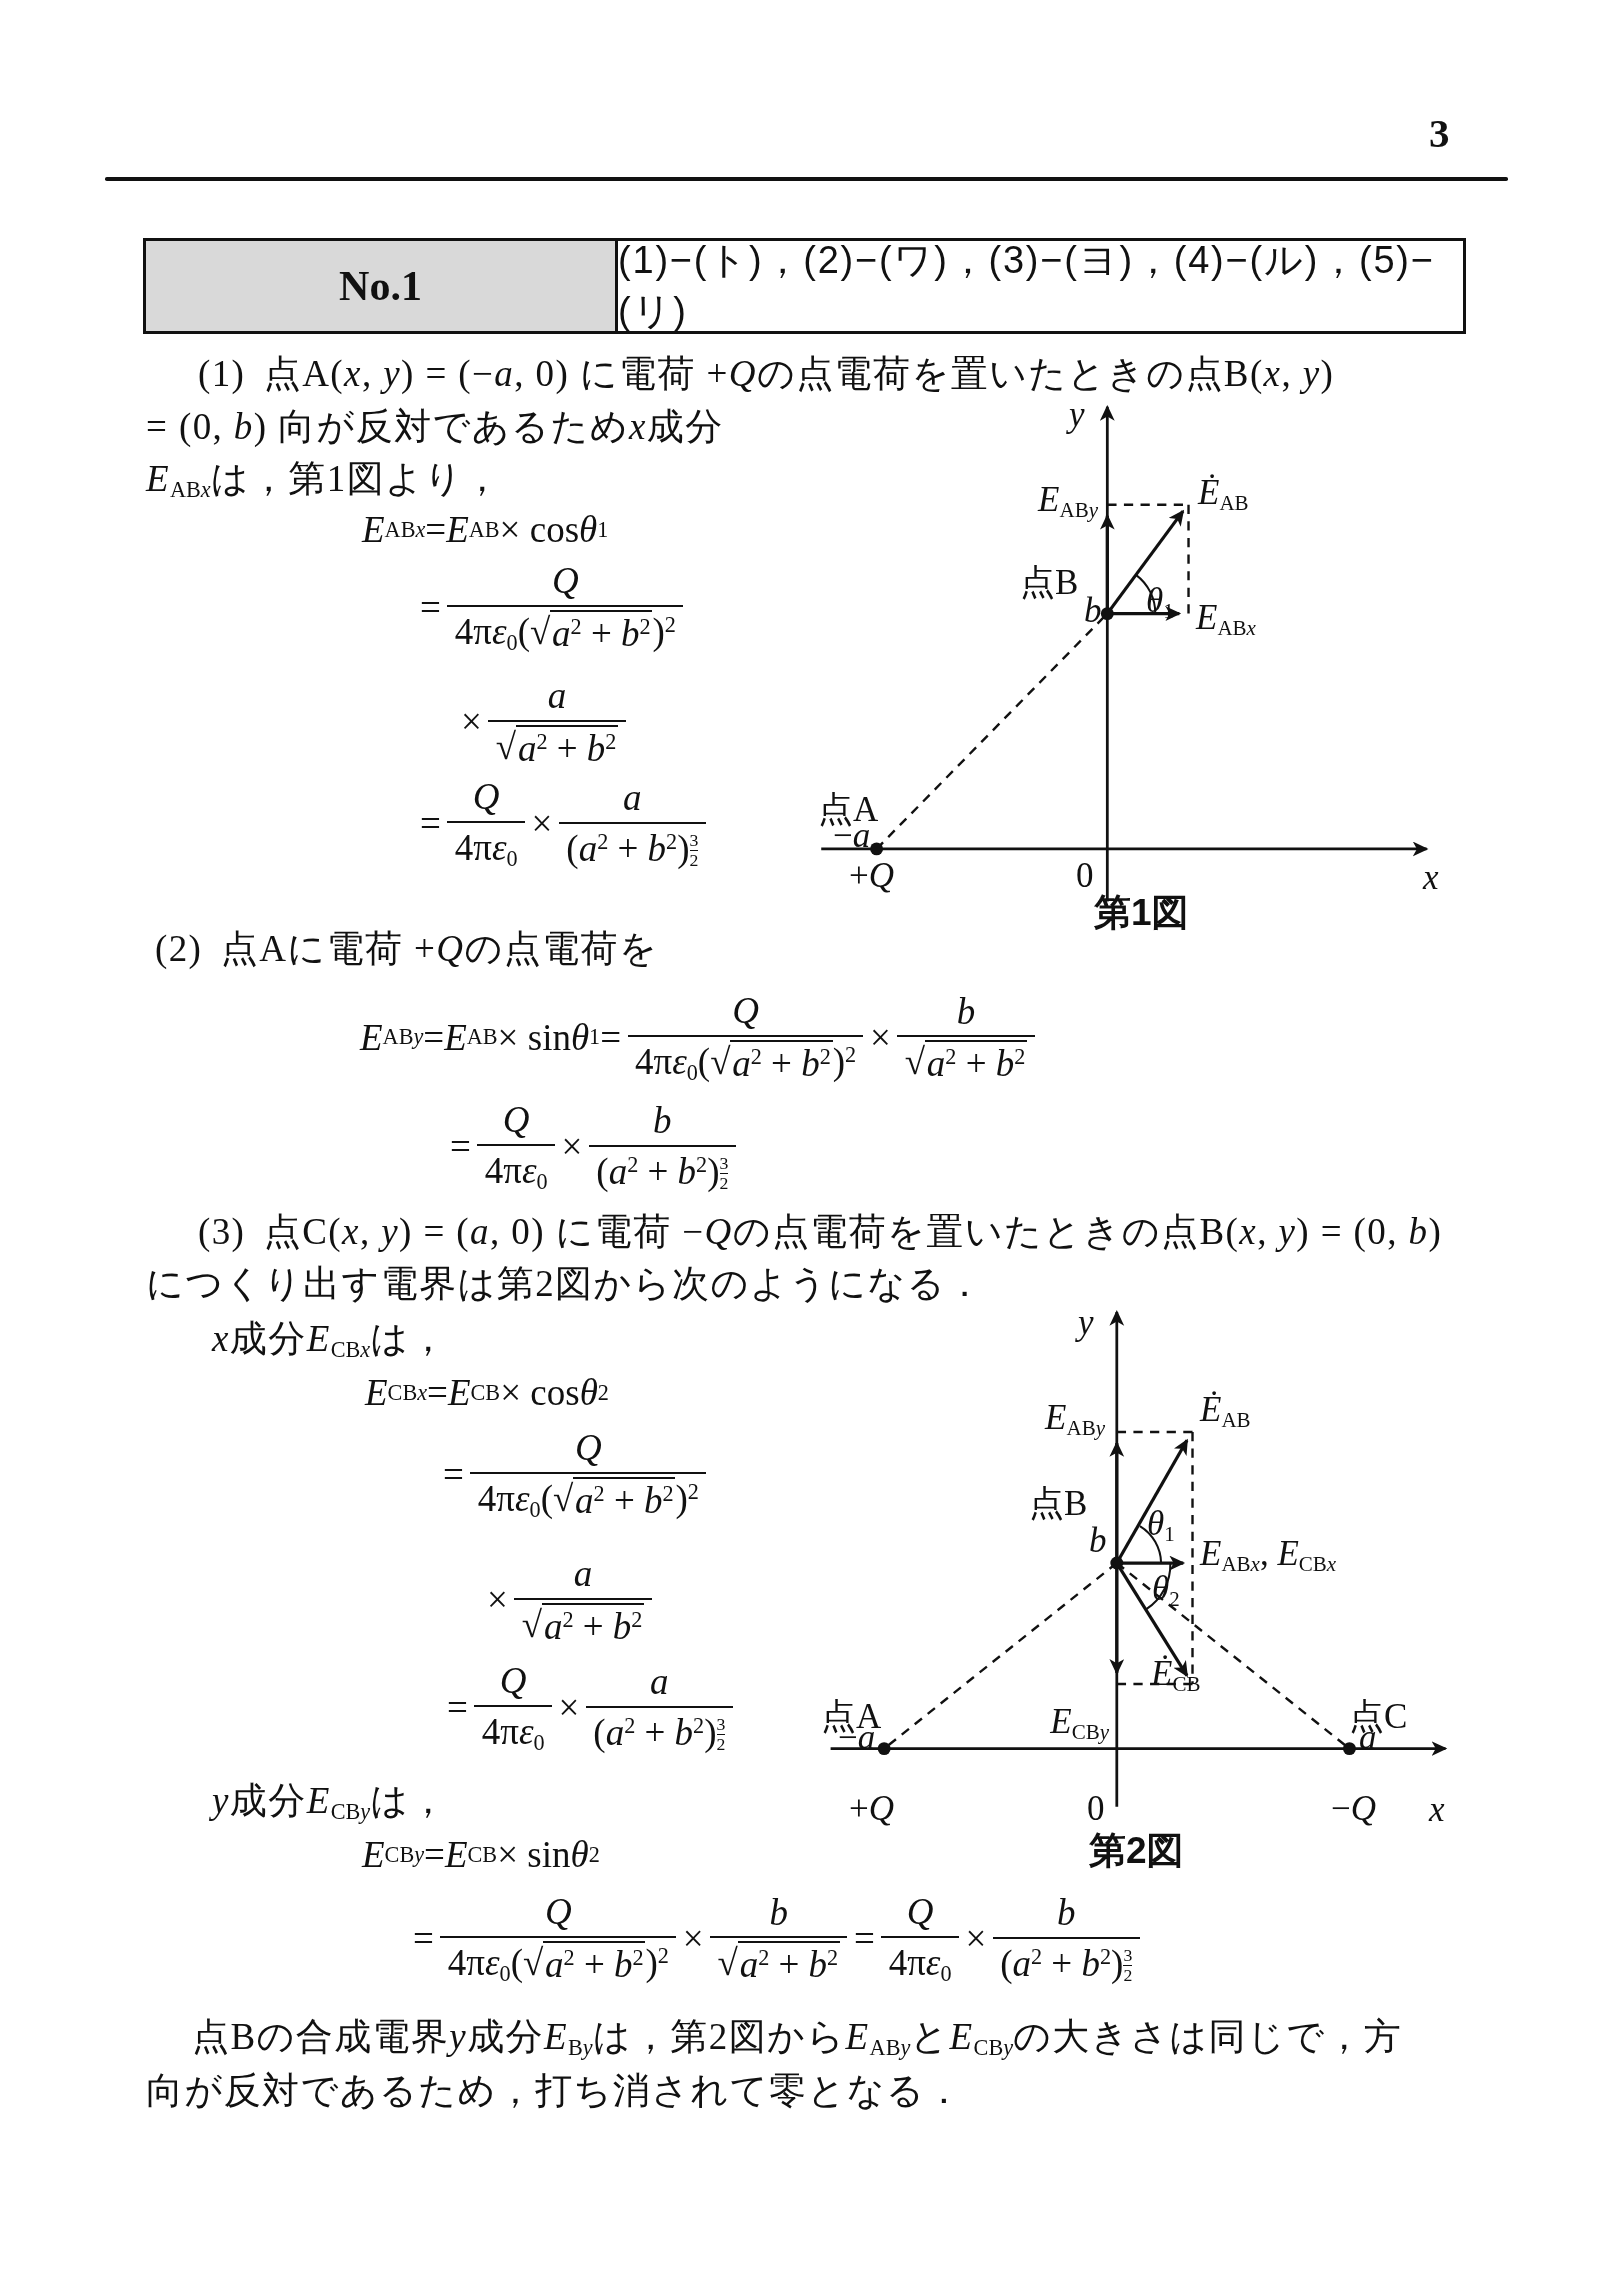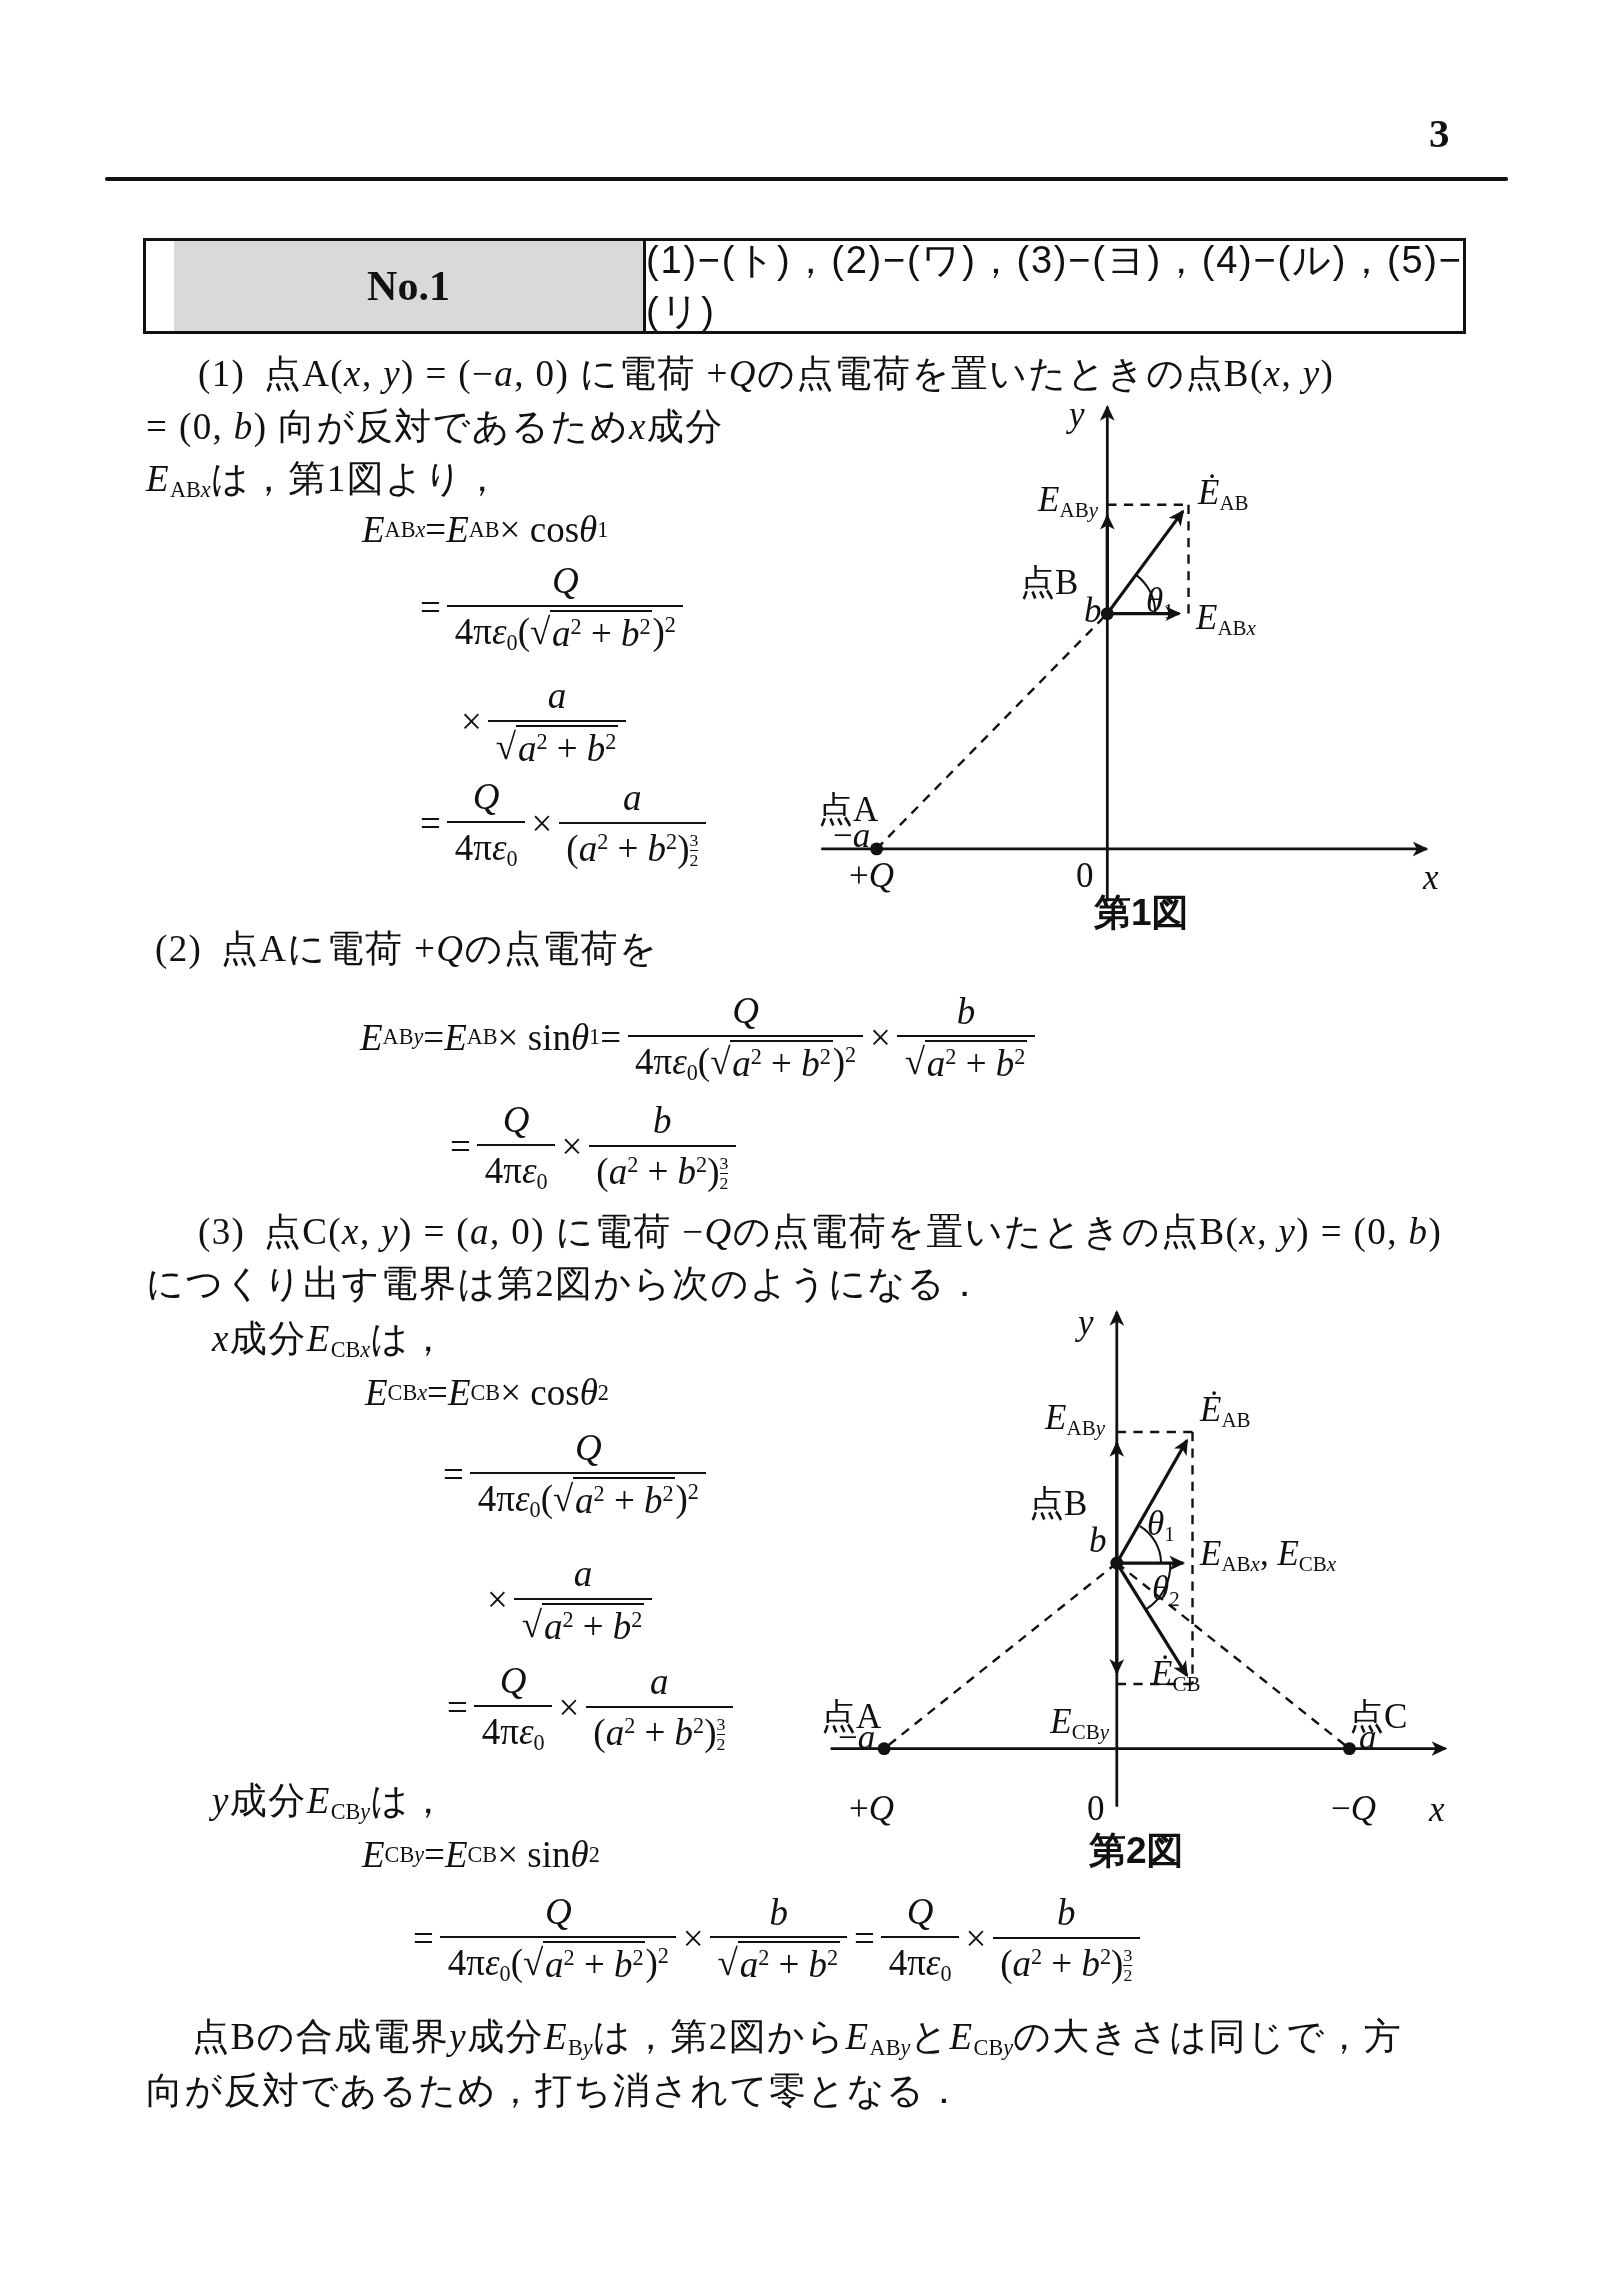--- a/index.html
+++ b/index.html
@@ -3,21 +3,21 @@
 <meta charset="utf-8">
 <style>
   html,body{margin:0;padding:0;background:#e8e8e8;}
   .page{position:relative;width:1613px;height:2289px;background:#ffffff;overflow:hidden;
         font-family:"Liberation Serif","DejaVu Serif",serif;color:#111;}
   .pageno{position:absolute;left:1429px;top:109px;font-size:41px;font-weight:700;}
   .rule{position:absolute;left:105px;top:177px;width:1403px;height:3.7px;background:#111;border-radius:1.8px;}
   .ansbox{position:absolute;left:143px;top:238px;width:1323px;height:96px;border:3.2px solid #111;
           display:flex;box-sizing:border-box;}
   .ansno{width:469px;background:#d9d9d9;border-right:3.2px solid #111;display:flex;align-items:center;
-         justify-content:center;font-size:42px;font-weight:700;margin-left:28px;}
+         justify-content:center;font-size:42px;font-weight:700;}
   .ansval{flex:1;display:flex;align-items:center;justify-content:center;
           font-family:"Liberation Sans","DejaVu Sans",sans-serif;font-size:38px;letter-spacing:1.8px;}
   .tl{position:absolute;font-size:37px;white-space:nowrap;letter-spacing:1.4px;}
   .eq{position:absolute;display:flex;align-items:center;font-size:37px;white-space:nowrap;}
   .ml{position:absolute;font-size:35px;white-space:nowrap;}
   .mlr{text-align:right;}
   .cap{position:absolute;font-family:"Liberation Sans","DejaVu Sans",sans-serif;
        font-weight:700;font-size:37px;white-space:nowrap;}
   .mi{font-style:italic;}
   .mu{font-style:normal;}

